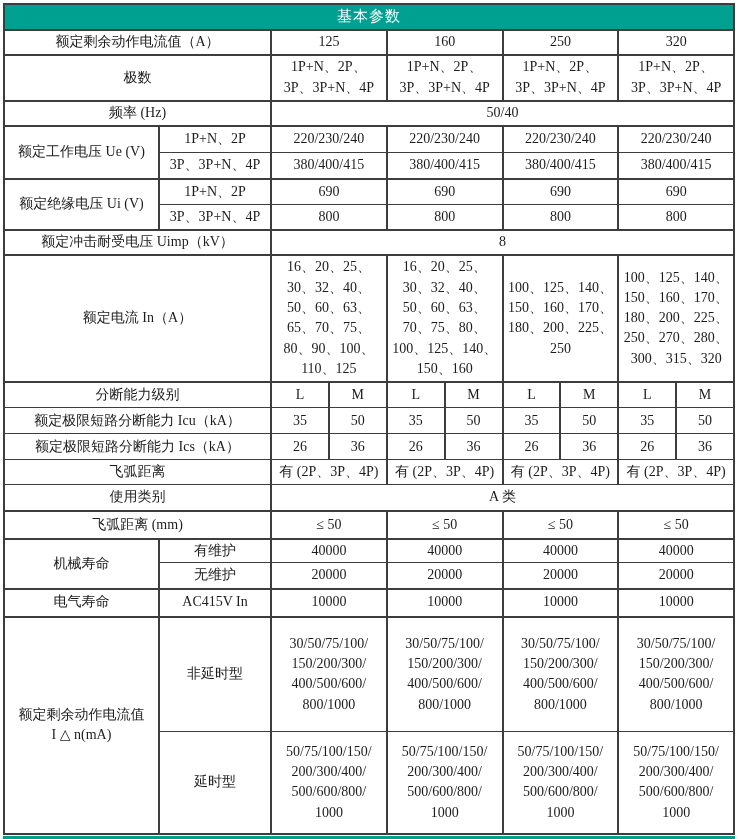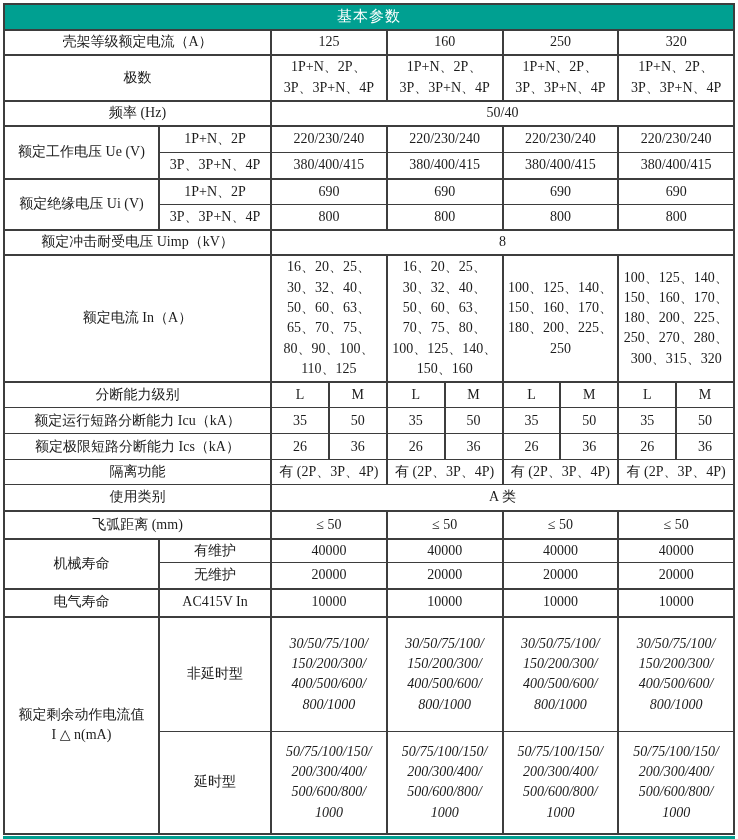--- a/index.html
+++ b/index.html
@@ -38,21 +38,21 @@
     color: #ffffff;
     font-size: 15px;
     letter-spacing: 1px;
     padding: 3px 0;
   }
   td.list {
     text-align: left;
     padding-left: 7px;
     line-height: 21px;
   }
-  td.ml4 { line-height: 25px; font-style: italic; }
+  td.ml4 { line-height: 25px; }
   td.lbl2 { line-height: 24px; border-radius: 6px; }
   .accent-bar {
     width: 732px;
     height: 4px;
     background: #00a091;
     margin-top: 1px;
   }
 </style>
 </head>
 <body>
@@ -71,21 +71,21 @@
         <col>
         <col>
     </colgroup>
     <tbody>
 
       <tr style="height:24px">
         <td class="title" colspan="10">基本参数</td>
       </tr>
 
       <tr class="sect" style="height:25px">
-        <td colspan="2">壳架等级额定电流（A）</td>
+        <td colspan="2">额定剩余动作电流值（A）</td>
         <td colspan="2">125</td>
         <td colspan="2">160</td>
         <td colspan="2">250</td>
         <td colspan="2">320</td>
       </tr>
 
       <tr class="sect" style="height:46px">
         <td colspan="2">极数</td>
         <td colspan="2">1P+N、2P、
 3P、3P+N、4P</td>
@@ -170,21 +170,21 @@
         <td>M</td>
         <td>L</td>
         <td>M</td>
         <td>L</td>
         <td>M</td>
         <td>L</td>
         <td>M</td>
       </tr>
 
       <tr style="height:26px">
-        <td colspan="2">额定运行短路分断能力 Icu（kA）</td>
+        <td colspan="2">额定极限短路分断能力 Icu（kA）</td>
         <td>35</td>
         <td>50</td>
         <td>35</td>
         <td>50</td>
         <td>35</td>
         <td>50</td>
         <td>35</td>
         <td>50</td>
       </tr>
 
@@ -194,21 +194,21 @@
         <td>36</td>
         <td>26</td>
         <td>36</td>
         <td>26</td>
         <td>36</td>
         <td>26</td>
         <td>36</td>
       </tr>
 
       <tr style="height:25px">
-        <td colspan="2">隔离功能</td>
+        <td colspan="2">飞弧距离</td>
         <td colspan="2">有 (2P、3P、4P)</td>
         <td colspan="2">有 (2P、3P、4P)</td>
         <td colspan="2">有 (2P、3P、4P)</td>
         <td colspan="2">有 (2P、3P、4P)</td>
       </tr>
 
       <tr style="height:26px">
         <td colspan="2">使用类别</td>
         <td colspan="8">A 类</td>
       </tr>

